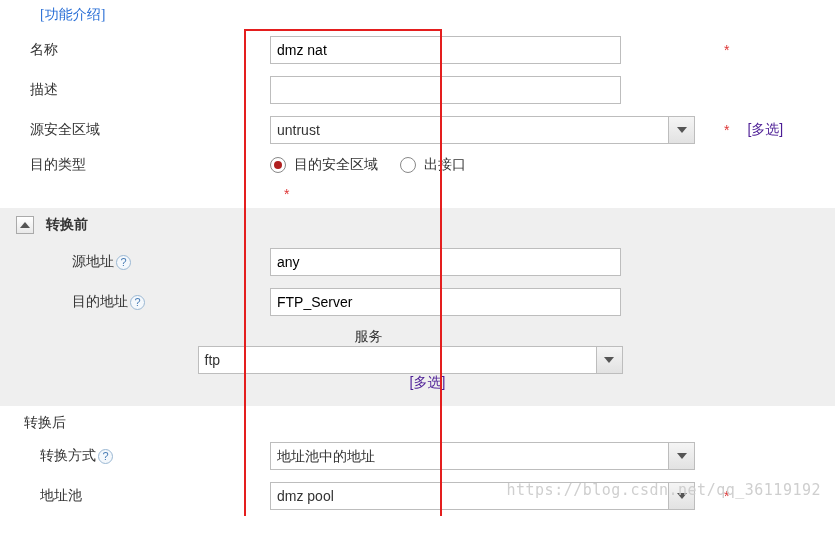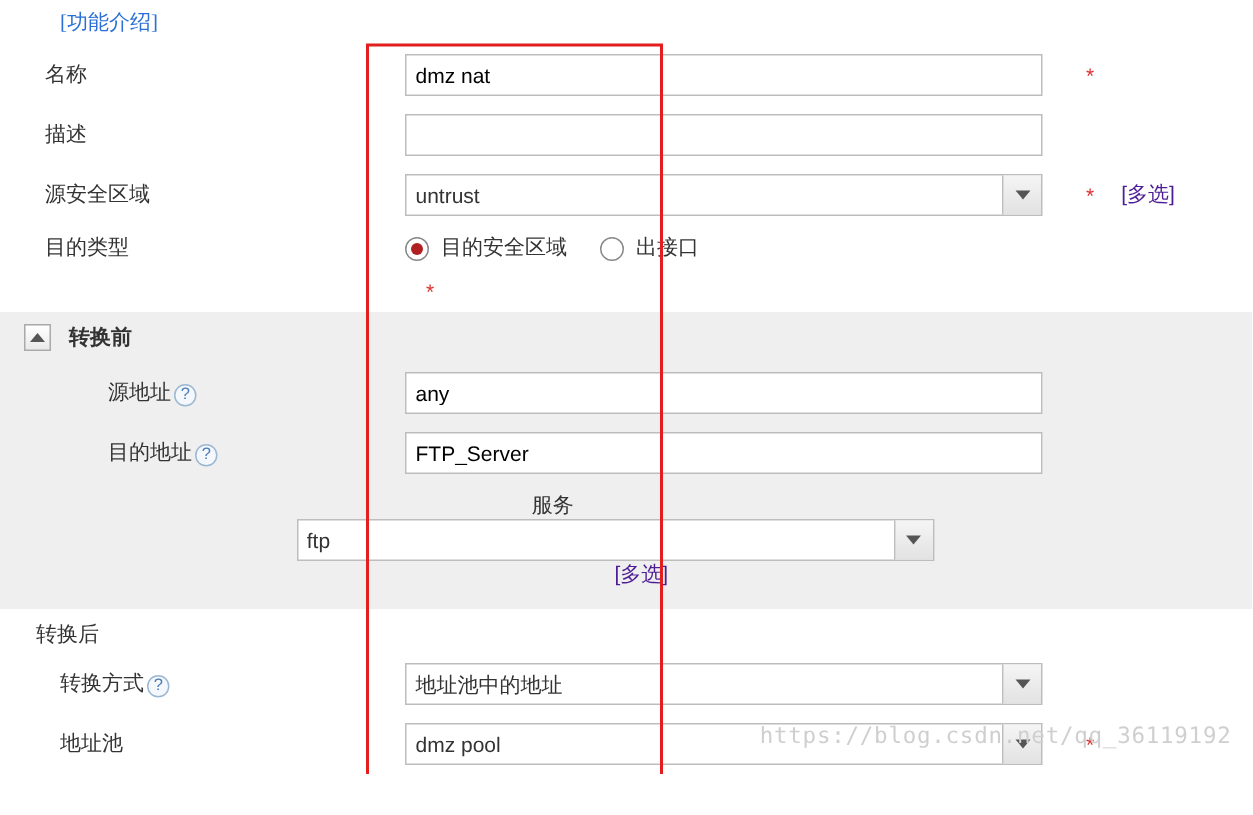--- a/index.html
+++ b/index.html
@@ -38,21 +38,21 @@
     align-items: center;
   }
   .after-col {
     display: flex;
     align-items: center;
     padding-left: 8px;
   }
   .link { color: #2a6fd6; cursor: pointer; }
   .top-link { padding: 6px 0 6px 40px; font-family: Liberation Serif, serif; }
   .text-input, .select-box {
-    width: 425px;
+    width: 351px;
     height: 28px;
     border: 1px solid #bdbdbd;
     background: #fff;
     padding: 0 6px;
     font-size: 14px;
     font-family: inherit;
     outline: none;
   }
   .text-input { line-height: 26px; }
   .select-wrap {
@@ -83,21 +83,21 @@
   }
   .req { color: #d33; padding: 0 6px; }
   .multi { color: #4c1d95; padding-left: 12px; cursor: pointer; }
   .radio-row {
     display: flex;
     align-items: center;
     gap: 22px;
   }
   .radio {
     display: flex;
-    align-items: flex-end;
+    align-items: center;
     gap: 8px;
     cursor: pointer;
   }
   .radio-circle {
     width: 16px; height: 16px;
     border: 1px solid #888;
     border-radius: 50%;
     background: #fff;
     display: flex;
     align-items: center;

